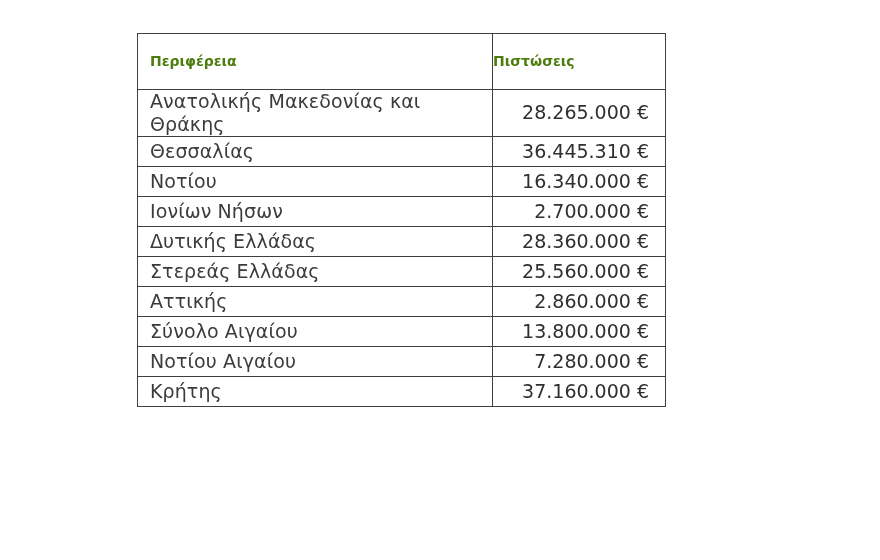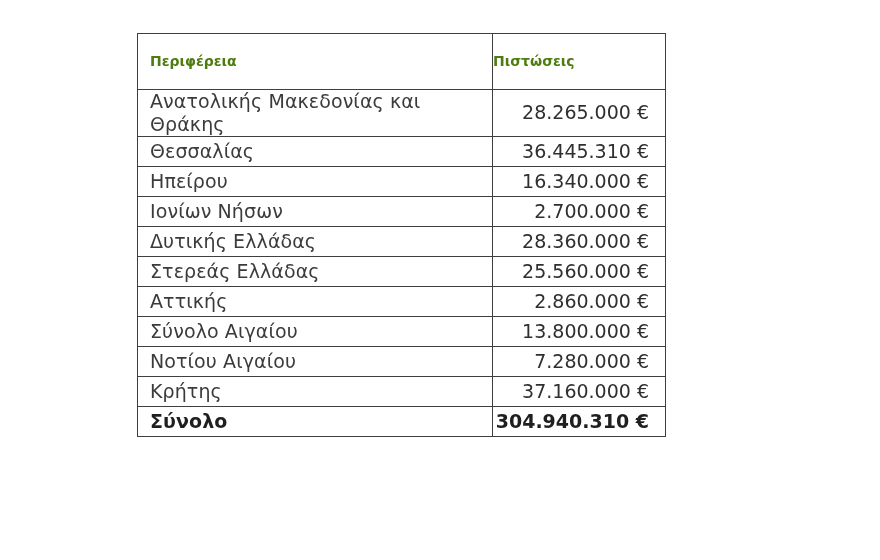--- a/index.html
+++ b/index.html
@@ -104,21 +104,21 @@
     <tbody id="table-body">
         <tr>
           <td class="cell-region">Ανατολικής Μακεδονίας και Θράκης</td>
           <td class="cell-amount">28.265.000 €</td>
         </tr>
         <tr>
           <td class="cell-region">Θεσσαλίας</td>
           <td class="cell-amount">36.445.310 €</td>
         </tr>
         <tr>
-          <td class="cell-region">Ηπείρου</td>
+          <td class="cell-region">Νοτίου</td>
           <td class="cell-amount">16.340.000 €</td>
         </tr>
         <tr>
           <td class="cell-region">Ιονίων Νήσων</td>
           <td class="cell-amount">2.700.000 €</td>
         </tr>
         <tr>
           <td class="cell-region">Δυτικής Ελλάδας</td>
           <td class="cell-amount">28.360.000 €</td>
         </tr>
@@ -135,20 +135,16 @@
           <td class="cell-amount">13.800.000 €</td>
         </tr>
         <tr>
           <td class="cell-region">Νοτίου Αιγαίου</td>
           <td class="cell-amount">7.280.000 €</td>
         </tr>
         <tr>
           <td class="cell-region">Κρήτης</td>
           <td class="cell-amount">37.160.000 €</td>
         </tr>
-        <tr class="total-row">
-          <td class="cell-region">Σύνολο</td>
-          <td class="cell-amount">304.940.310 €</td>
-        </tr>
       </tbody>
   </table>
 
 </div>
 
 </body></html>

